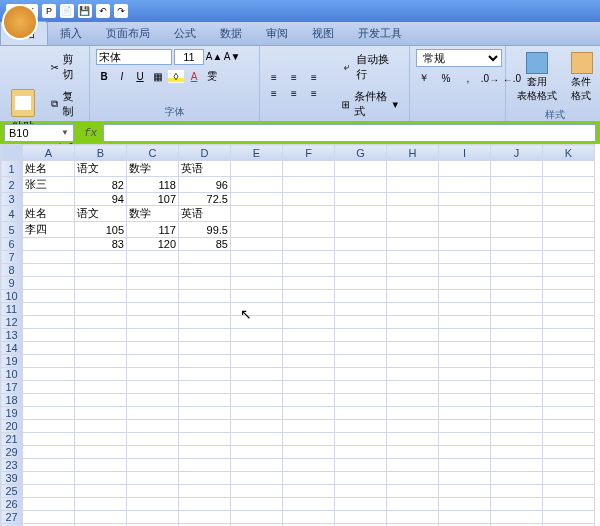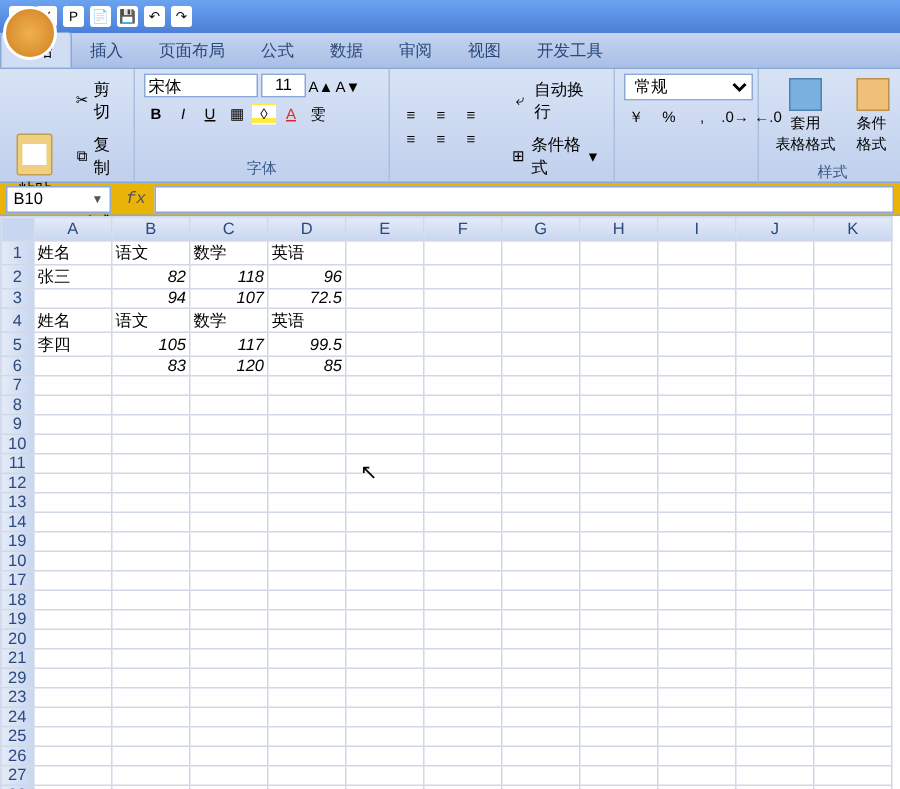--- a/index.html
+++ b/index.html
@@ -13,49 +13,49 @@
 .office-btn { position: absolute; left: 2px; top: -18px; width: 36px; height: 36px; background: radial-gradient(#f0b050, #d08020); border-radius: 50%; border: 2px solid #fff; z-index: 10; }
 .tab { padding: 4px 12px; color: #2b4a7a; cursor: pointer; }
 .tab.active { background: #d0ddf2; border: 1px solid #8aa9d6; border-bottom: none; border-radius: 3px 3px 0 0; color: #000; }
 
 .ribbon { height: 76px; background: linear-gradient(#d8e3f5, #c0d0ed); display: flex; border-bottom: 1px solid #8aa9d6; }
 .rgroup { border-right: 1px solid #a8bfe0; padding: 3px 6px 2px 6px; display: flex; flex-direction: column; justify-content: space-between; }
 .rgroup .body { flex: 1; display: flex; align-items: center; gap: 4px; }
 .rgroup .label { text-align: center; color: #3a5a8a; font-size: 10px; padding-top: 2px; }
 .rbtn { padding: 2px 4px; background: transparent; border: 1px solid transparent; cursor: pointer; display: flex; align-items: center; gap: 2px; font-size: 10px; }
 .vstack { display: flex; flex-direction: column; gap: 1px; }
-.hstack { display: flex; gap: 2px; align-items: flex-end; }
+.hstack { display: flex; gap: 2px; align-items: flex-start; }
 
 .paste-big { display:flex; flex-direction:column; align-items:center; padding: 2px 4px; }
 .paste-big .ico { width: 24px; height: 28px; background: #f0d080; border: 1px solid #c0a050; border-radius: 2px; position: relative; }
 .paste-big .ico::after { content:''; position:absolute; top:6px; left:3px; right:3px; height:14px; background:#fff; }
 
 select.fake, input.fake { background: #fff; border: 1px solid #8aa9d6; padding: 1px 2px; font-size: 11px; }
 .fontname { width: 76px; }
 .fontsize { width: 30px; text-align: center; }
 
 .ico-sm { width: 16px; height: 14px; display: inline-flex; align-items: center; justify-content: center; font-size: 10px; }
 .align-grid { display: grid; grid-template-columns: repeat(3, 18px); grid-auto-rows: 14px; gap: 2px; }
 .num-grid { display: grid; grid-template-columns: repeat(5, 20px); grid-auto-rows: 14px; gap: 2px; }
 
-.namebox-row { height: 22px; background: #eab308; display: flex; align-items: center; border-bottom: 1px solid #8aa9d6; }
+.namebox-row { height: 22px; background: #84cc16; display: flex; align-items: center; border-bottom: 1px solid #8aa9d6; }
 .namebox { width: 70px; background: #fff; border: 1px solid #8aa9d6; margin: 0 4px; padding: 1px 4px; height: 18px; display: flex; align-items: center; justify-content: space-between; }
 .namebox .dd { font-size: 8px; color: #555; }
 .fx { padding: 0 6px; font-style: italic; color: #555; font-family: Liberation Mono, monospace; }
 .formula-bar { flex: 1; background: #fff; height: 18px; border: 1px solid #8aa9d6; margin-right: 4px; }
 
 .grid-area { position: relative; background: #fff; height: calc(526px - 22px - 24px - 76px - 22px); overflow: hidden; }
 table.sheet { border-collapse: collapse; table-layout: fixed; }
 .sheet th, .sheet td { border: 1px solid #d0d8e8; height: 13px; font-size: 11px; font-weight: normal; padding: 0 2px; white-space: nowrap; }
 .sheet thead th { background: linear-gradient(#e4ebf8, #c8d6f0); text-align: center; color: #2b4a7a; height: 16px; }
 .sheet .rowhdr { background: linear-gradient(to right,#e4ebf8,#c8d6f0); text-align: center; width: 22px; color: #2b4a7a; }
 .sheet .corner { background: #c8d6f0; width: 22px; }
 .colA,.colB,.colC,.colD { width: 52px; }
 .colE,.colF,.colG,.colH,.colI,.colJ,.colK { width: 52px; }
-.num { text-align: right; font-style: italic; }
+.num { text-align: right; }
 .txt { text-align: left; }
 
 .cursor { position: absolute; left: 240px; top: 162px; font-size: 14px; color: #000; pointer-events: none; }
 </style>
 </head>
 <body>
 
 <div class="titlebar">
   <div class="doc-icons">
     <span>W</span>
@@ -525,21 +525,21 @@
           <td></td>
           <td></td>
           <td></td>
           <td></td>
           <td></td>
           <td></td>
           <td></td>
           <td></td>
         </tr>
         <tr>
-          <td class="rowhdr">24</td>
+          <td class="rowhdr">39</td>
           <td></td>
           <td></td>
           <td></td>
           <td></td>
           <td></td>
           <td></td>
           <td></td>
           <td></td>
           <td></td>
           <td></td>

